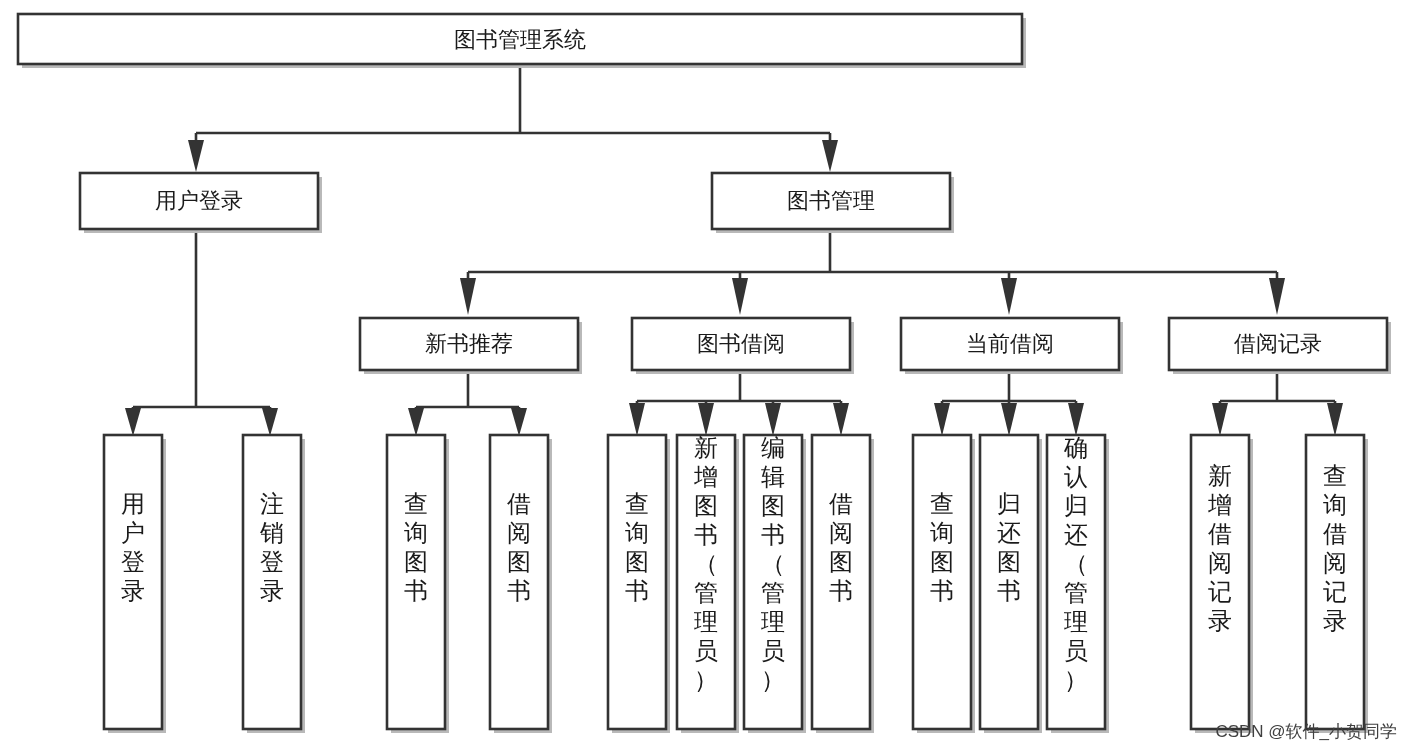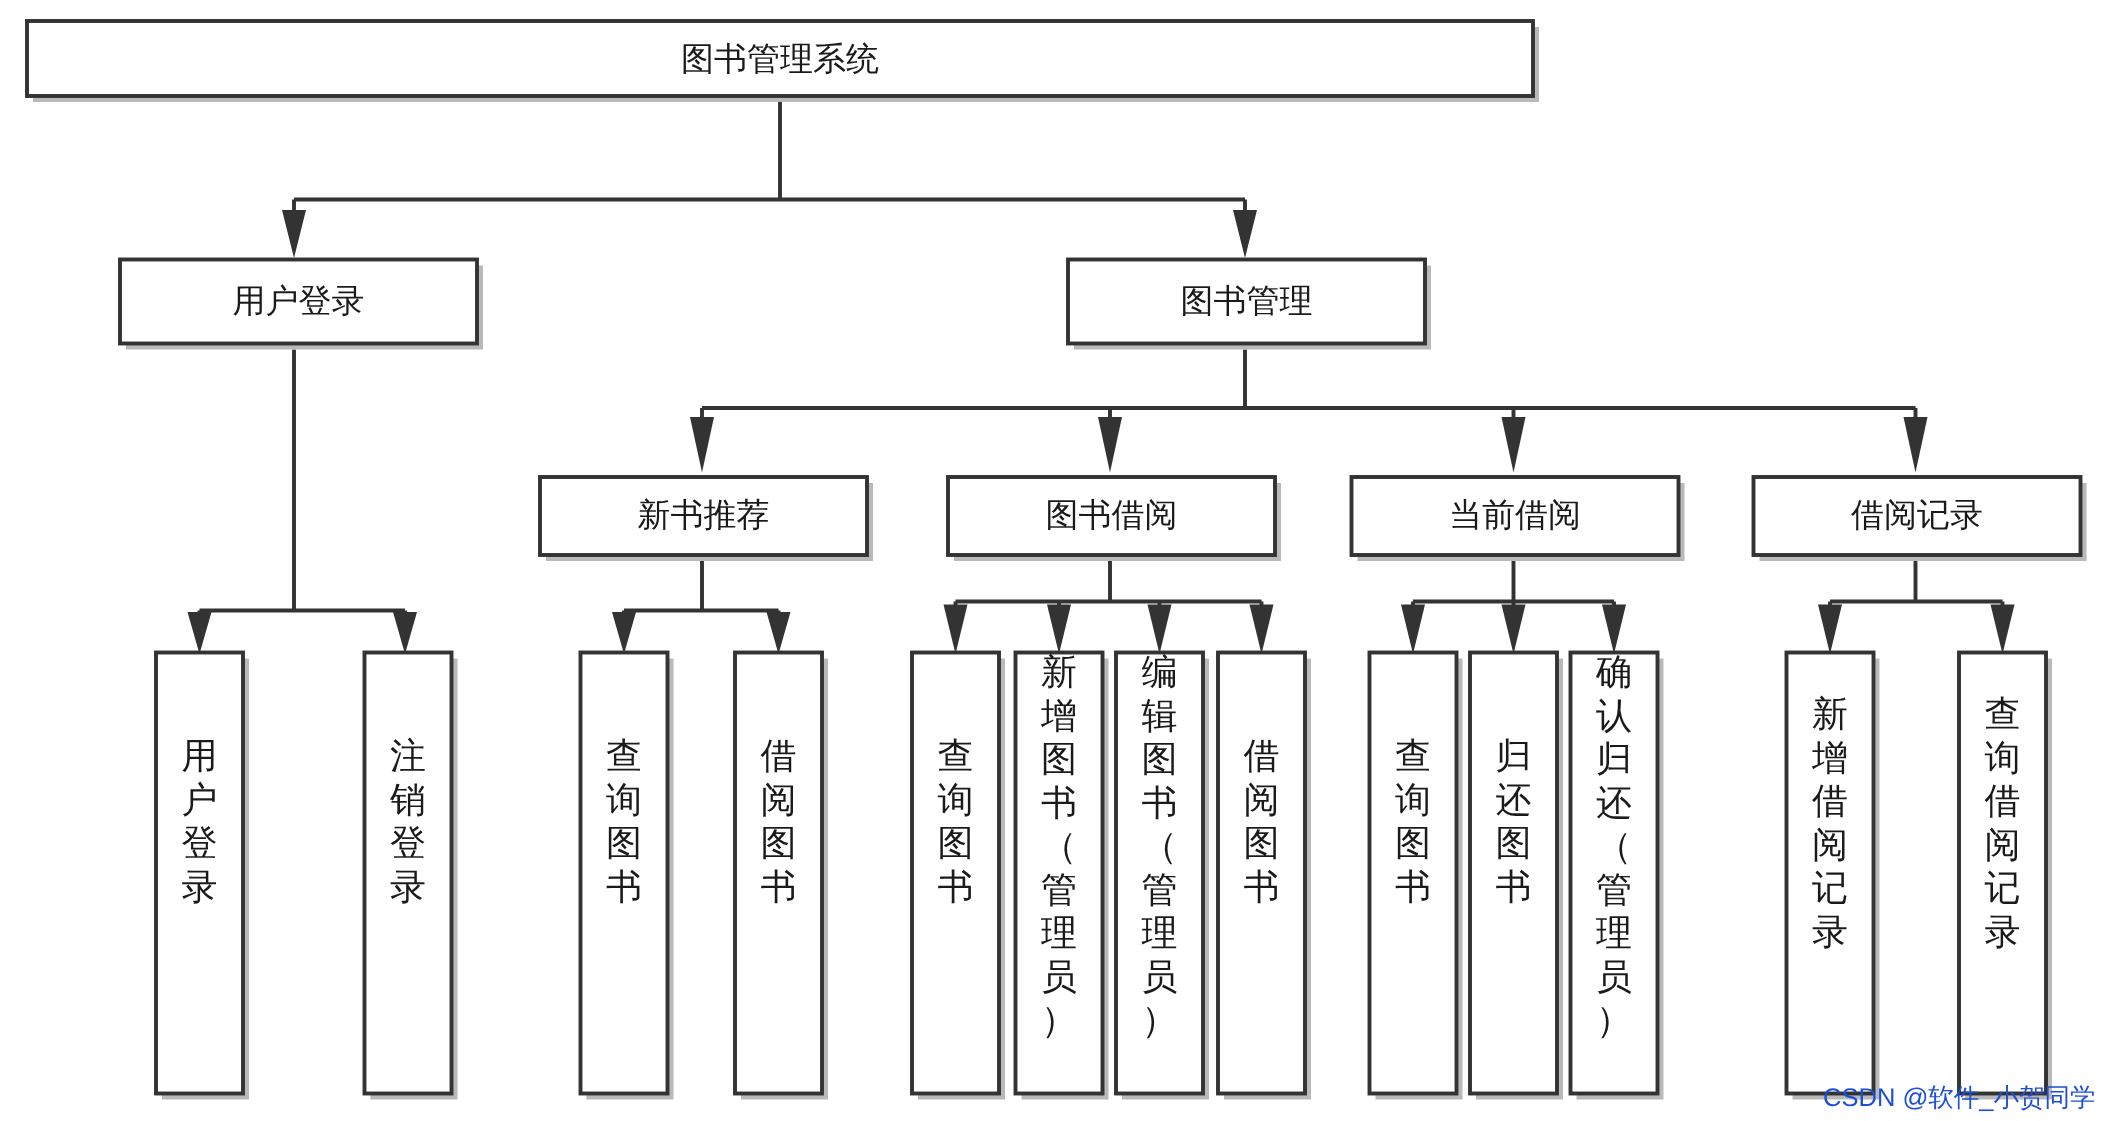--- a/index.html
+++ b/index.html
@@ -56,21 +56,21 @@
     font-size: 24px;
     fill: #1a1a1a;
     text-anchor: middle;
   }
   .watermark-text {
     position: absolute;
     right: 8px;
     bottom: 4px;
     font-family: "Liberation Sans", "DejaVu Sans", sans-serif;
     font-size: 17px;
-    color: #1d4ed8;
+    color: #404040;
     white-space: nowrap;
     user-select: none;
     margin-top: 48px;
   }
 </style>
 </head>
 <body>
 
 <div id="diagram-root">
   <svg id="diagram-svg" viewBox="0 0 1405 747">

